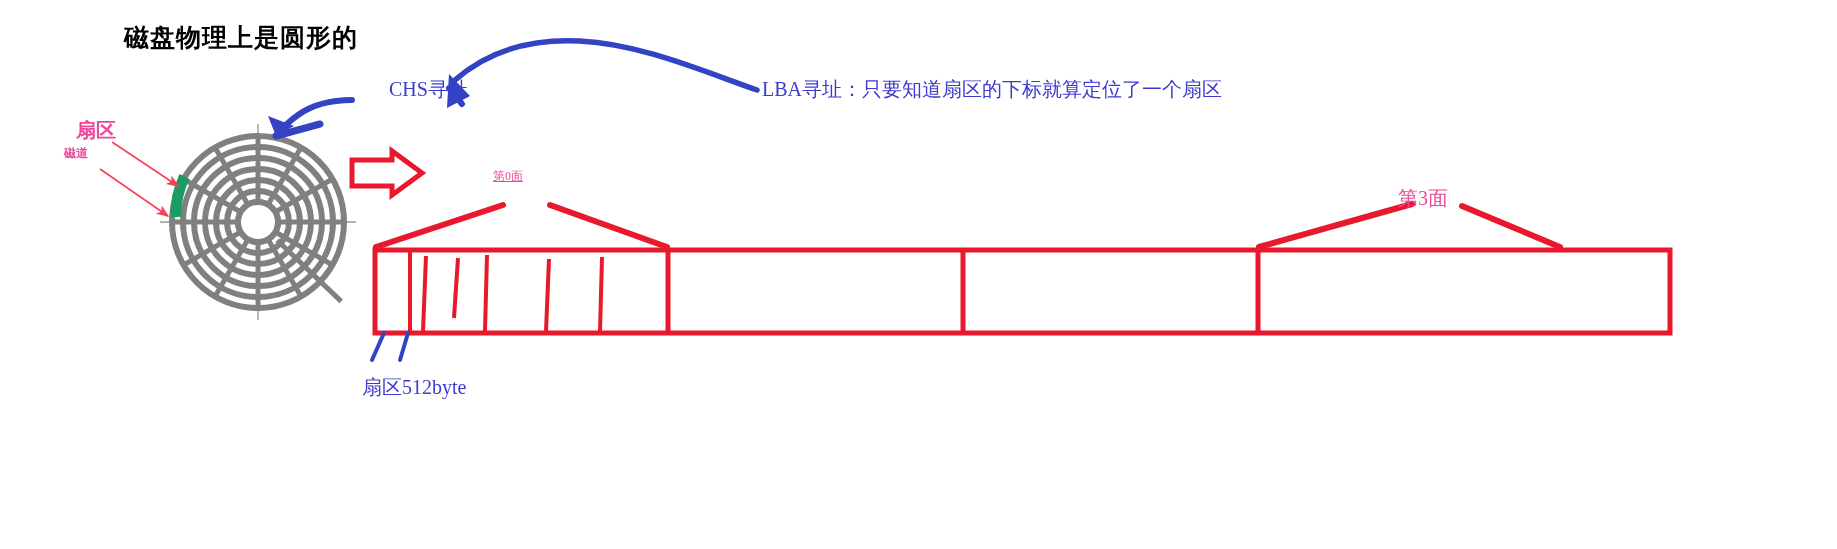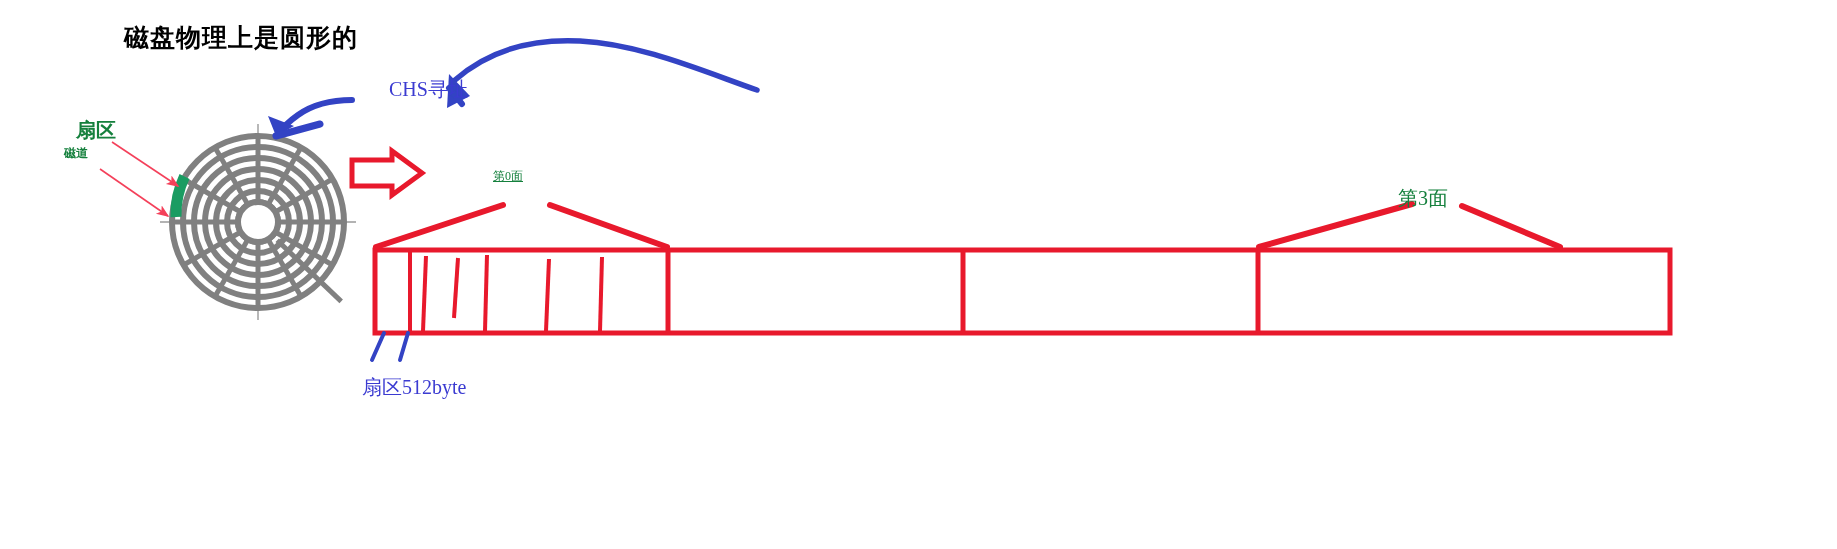--- a/index.html
+++ b/index.html
@@ -13,21 +13,21 @@
   #stage svg{position:absolute;left:0;top:0;width:1837px;height:549px;}
 
   .txt{position:absolute;white-space:nowrap;line-height:1;}
 
   #title{
     left:124px;top:25px;
     font-size:25px;font-weight:bold;color:#000000;
     font-family:"Liberation Serif","DejaVu Serif",serif;
     letter-spacing:1px;
   }
-  .red-label{color:#15803d;}
+  .red-label{color:#ec4899;}
   .blue-label{color:#3b3bd1;}
 
   #lbl-sector{left:76px;top:120px;font-size:20px;font-weight:bold;}
   #lbl-track{left:64px;top:147px;font-size:12px;font-weight:bold;}
 
   #lbl-chs{left:357px;top:79px;font-size:20px;margin-left:32px;}
   #lbl-lba{left:762px;top:79px;font-size:20px;}
 
   #lbl-face0{left:493px;top:170px;font-size:12px;text-decoration:underline;}
   #lbl-face3{left:1398px;top:188px;font-size:20px;}
@@ -168,20 +168,21 @@
   </svg>
 
   <div class="txt" id="title">磁盘物理上是圆形的</div>
 
   <div class="txt red-label" id="lbl-sector">扇区</div>
 
   <div class="txt red-label" id="lbl-track">磁道</div>
 
   <div class="txt blue-label" id="lbl-chs">CHS寻址</div>
 
+  <div class="txt blue-label" id="lbl-lba">LBA寻址：只要知道扇区的下标就算定位了一个扇区</div>
 
   <div class="txt red-label" id="lbl-face0">第0面</div>
 
   <div class="txt red-label" id="lbl-face3">第3面</div>
 
   <div class="txt blue-label" id="lbl-sectorsize">扇区512byte</div>
 
 </div>
 
 </body></html>

